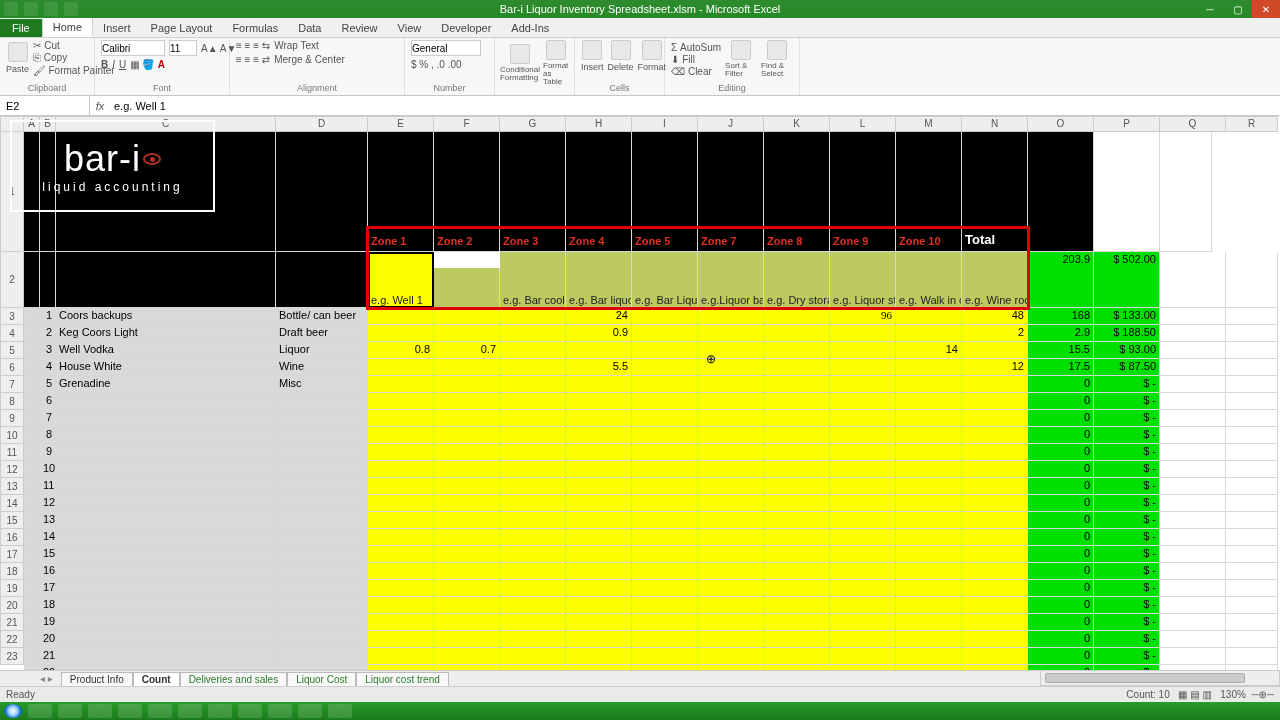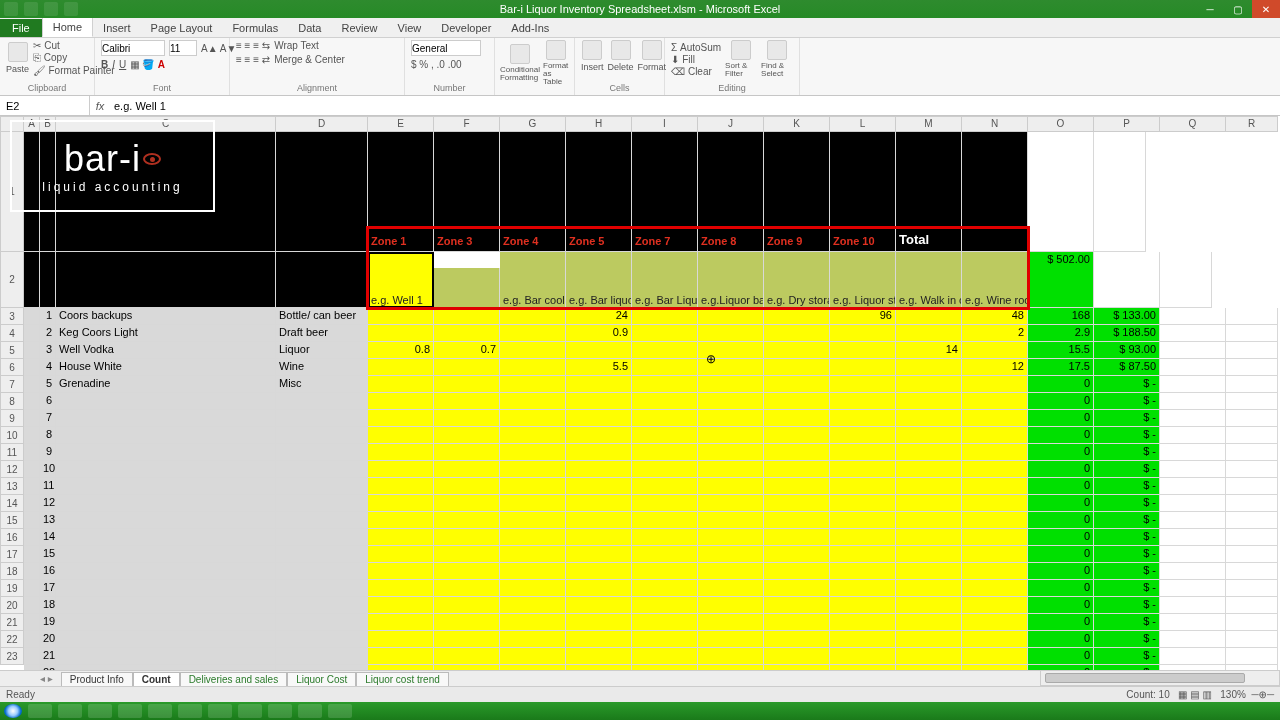--- a/index.html
+++ b/index.html
@@ -276,20 +276,21 @@
       <div class="rh" style="height: 17px;">22</div>
       <div class="rh" style="height: 17px;">23</div>
     </div>
   <div class="grid" id="grid">
       <div class="row" style="height: 120px;">
         <div class="cell blackcell" style="width: 16px; height: 100%;"></div>
         <div class="cell blackcell" style="width: 16px; height: 100%;"></div>
         <div class="cell blackcell" style="width: 220px; height: 100%;"></div>
         <div class="cell blackcell" style="width: 92px; height: 100%;"></div>
         <div class="cell blackcell zonehdr" style="width: 66px; height: 100%; display: flex; align-items: flex-end; padding-bottom: 4px;">Zone 1</div>
+        <div class="cell blackcell zonehdr" style="width: 66px; height: 100%; display: flex; align-items: flex-end; padding-bottom: 4px;">Zone 2</div>
         <div class="cell blackcell zonehdr" style="width: 66px; height: 100%; display: flex; align-items: flex-end; padding-bottom: 4px;">Zone 3</div>
         <div class="cell blackcell zonehdr" style="width: 66px; height: 100%; display: flex; align-items: flex-end; padding-bottom: 4px;">Zone 4</div>
         <div class="cell blackcell zonehdr" style="width: 66px; height: 100%; display: flex; align-items: flex-end; padding-bottom: 4px;">Zone 5</div>
         <div class="cell blackcell zonehdr" style="width: 66px; height: 100%; display: flex; align-items: flex-end; padding-bottom: 4px;">Zone 7</div>
         <div class="cell blackcell zonehdr" style="width: 66px; height: 100%; display: flex; align-items: flex-end; padding-bottom: 4px;">Zone 8</div>
         <div class="cell blackcell zonehdr" style="width: 66px; height: 100%; display: flex; align-items: flex-end; padding-bottom: 4px;">Zone 9</div>
         <div class="cell blackcell zonehdr" style="width: 66px; height: 100%; display: flex; align-items: flex-end; padding-bottom: 4px;">Zone 10</div>
         <div class="cell blackcell" style="width: 66px; height: 100%; color: rgb(255, 255, 255); font-weight: bold; font-size: 13px; display: flex; align-items: flex-end; padding-bottom: 4px;">Total</div>
         <div class="cell blackcell" style="width: 66px; height: 100%;"></div>
         <div class="cell " style="width: 66px; height: 100%;"></div>
@@ -303,37 +304,38 @@
         <div class="cell greenhdr selcell" style="width: 66px; height: 100%;">e.g. Well 1</div>
         <div class="cell greenhdr" style="width: 66px; height: 100%; margin-top: 16px;">e.g. Well 2</div>
         <div class="cell greenhdr" style="width: 66px; height: 100%;">e.g. Bar cooler</div>
         <div class="cell greenhdr" style="width: 66px; height: 100%;">e.g. Bar liquor pyramid</div>
         <div class="cell greenhdr" style="width: 66px; height: 100%;">e.g. Bar Liquor</div>
         <div class="cell greenhdr" style="width: 66px; height: 100%;">e.g.Liquor backups</div>
         <div class="cell greenhdr" style="width: 66px; height: 100%;">e.g. Dry storage</div>
         <div class="cell greenhdr" style="width: 66px; height: 100%;">e.g. Liquor store</div>
         <div class="cell greenhdr" style="width: 66px; height: 100%;">e.g. Walk in cooler</div>
         <div class="cell greenhdr" style="width: 66px; height: 100%;">e.g. Wine room</div>
+        <div class="cell greencell" style="width: 66px; height: 100%; text-align: right;">203.9</div>
         <div class="cell greencell price" style="width: 66px; height: 100%; text-align: right;">$   502.00</div>
         <div class="cell " style="width: 66px; height: 100%;"></div>
         <div class="cell " style="width: 52px; height: 100%;"></div>
       </div>
       <div class="row" style="height: 17px;">
         <div class="cell greycell" style="width: 16px; height: 100%;"></div>
         <div class="cell greycell" style="width: 16px; height: 100%; text-align: right;">1</div>
         <div class="cell greycell" style="width: 220px; height: 100%;">Coors backups</div>
         <div class="cell greycell" style="width: 92px; height: 100%;">Bottle/ can beer</div>
         <div class="cell yellowcell" style="width: 66px; height: 100%; text-align: right;"></div>
         <div class="cell yellowcell" style="width: 66px; height: 100%; text-align: right;"></div>
         <div class="cell yellowcell" style="width: 66px; height: 100%; text-align: right;"></div>
         <div class="cell yellowcell" style="width: 66px; height: 100%; text-align: right;">24</div>
         <div class="cell yellowcell" style="width: 66px; height: 100%; text-align: right;"></div>
         <div class="cell yellowcell" style="width: 66px; height: 100%; text-align: right;"></div>
         <div class="cell yellowcell" style="width: 66px; height: 100%; text-align: right;"></div>
-        <div class="cell yellowcell" style="width: 66px; height: 100%; text-align: right;">96</div>
+        <div class="cell yellowcell" style="width: 66px; height: 100%; text-align: right; font-family: Liberation Serif, serif;">96</div>
         <div class="cell yellowcell" style="width: 66px; height: 100%; text-align: right;"></div>
         <div class="cell yellowcell" style="width: 66px; height: 100%; text-align: right;">48</div>
         <div class="cell greencell" style="width: 66px; height: 100%; text-align: right;">168</div>
         <div class="cell greencell price" style="width: 66px; height: 100%; text-align: right;">$   133.00</div>
         <div class="cell " style="width: 66px; height: 100%;"></div>
         <div class="cell " style="width: 52px; height: 100%;"></div>
       </div>
       <div class="row" style="height: 17px;">
         <div class="cell greycell" style="width: 16px; height: 100%;"></div>
         <div class="cell greycell" style="width: 16px; height: 100%; text-align: right;">2</div>

